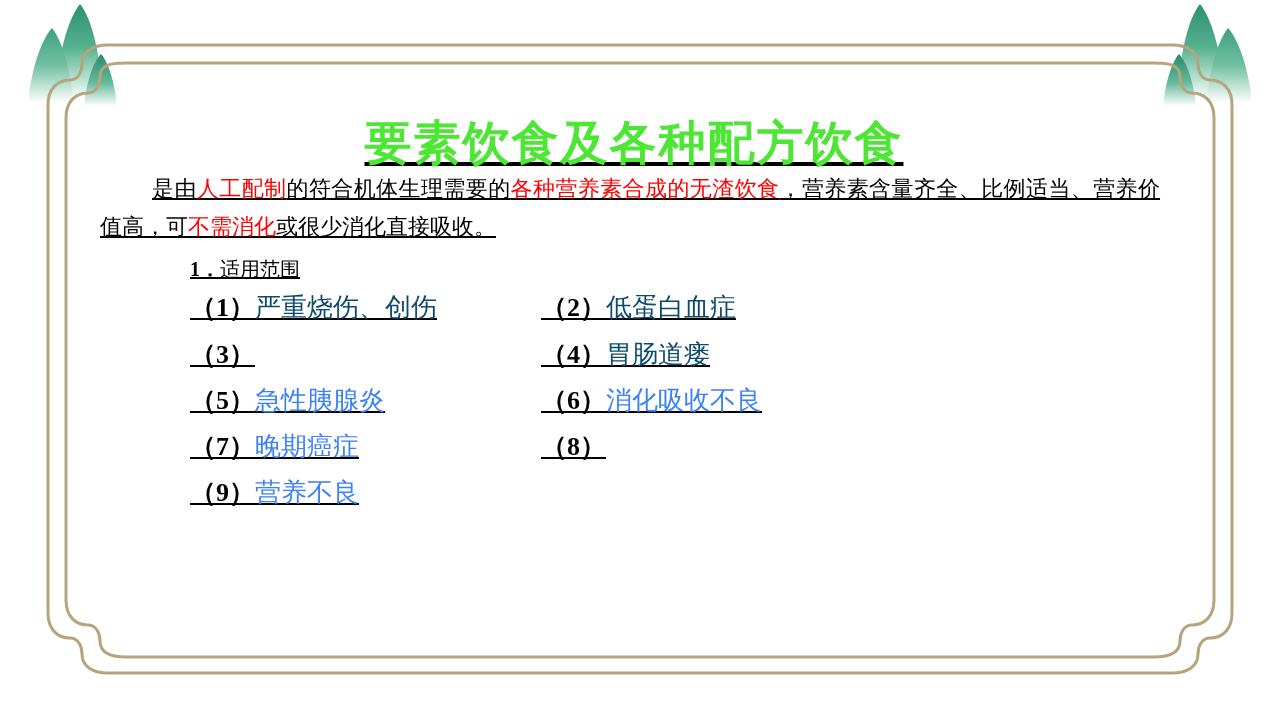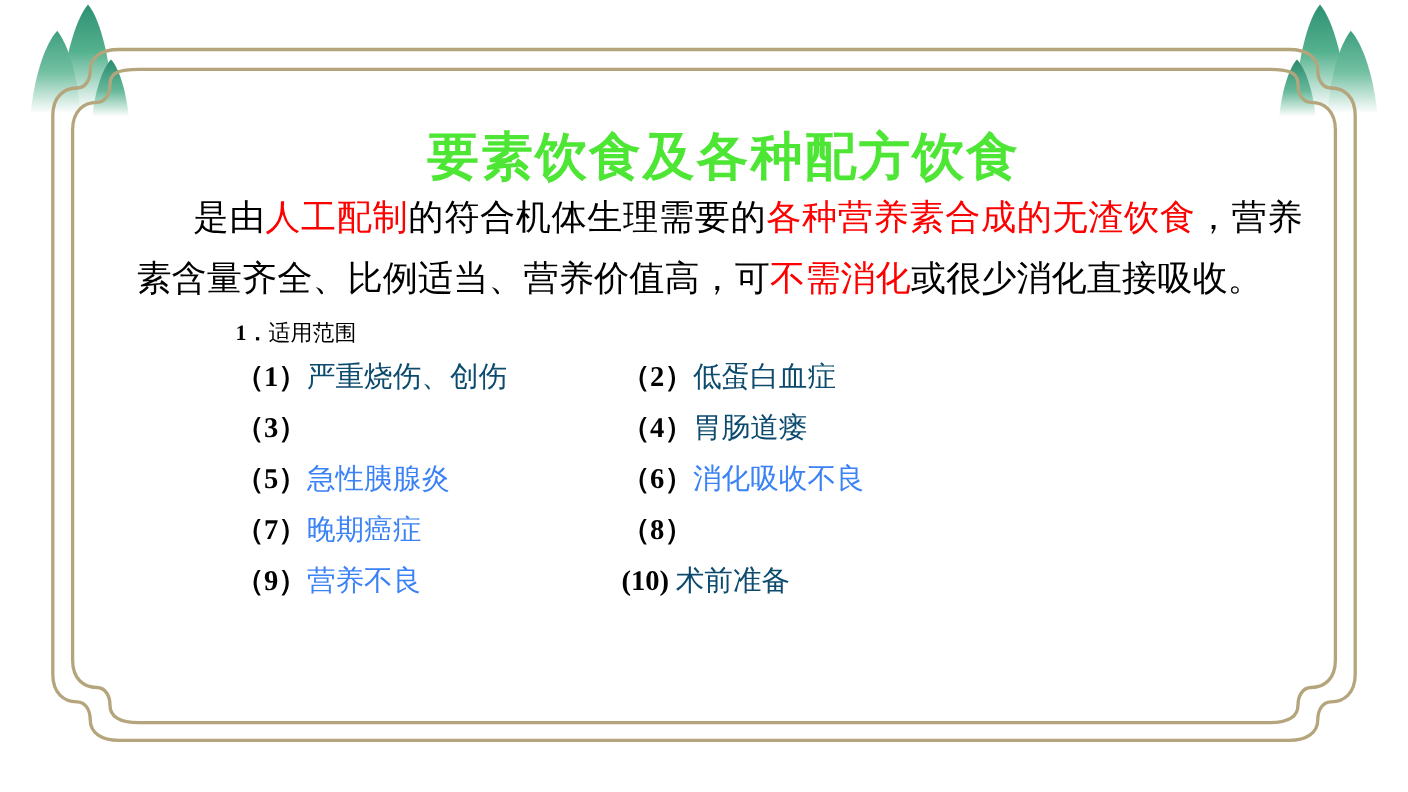--- a/index.html
+++ b/index.html
@@ -37,43 +37,44 @@
     position: absolute;
     inset: 0;
     width: 1280px;
     height: 720px;
     pointer-events: none;
   }
 
   
   .content {
     position: absolute;
-    left: 96px;
+    left: 72px;
     top: 96px;
     width: 1124px;
     height: 540px;
+    text-decoration: underline;
   }
 
   .slide-title {
     text-align: center;
     margin: 0;
     padding-top: 20px;
     font-family: "DejaVu Sans", "Liberation Sans", sans-serif;
     font-size: 47px;
     font-weight: bold;
     line-height: 1.15;
     letter-spacing: 2px;
     color: #4ee635;
     white-space: nowrap;
   }
 
   .body-para {
     margin: 0;
     padding: 0 36px 0 28px;
-    font-size: 32px;
+    font-size: 22px;
     line-height: 1.74;
     color: #000000;
     text-indent: 52px;
     text-align: justify;
     font-family: "Liberation Serif", "DejaVu Serif", serif;
   }
   .body-para .hl { color: #ff0000; }
 
   .section-head {
     margin: 6px 0 0 0;
@@ -256,21 +257,17 @@
         <div class="item-cell col-b">
           <span class="item-num">（8）</span>
         </div>
       </div>
 
       <div class="item-row">
         <div class="item-cell col-a">
           <span class="item-num">（9）</span>
           <span class="item-label red">营养不良</span>
         </div>
-        <div class="item-cell col-b">
-          <span class="item-num" style="margin-right: 6px;">(10)</span>
-          <span class="item-label">术前准备</span>
-        </div>
       </div>
 
     </div>
   </div>
 </div>
 
 </body></html>

